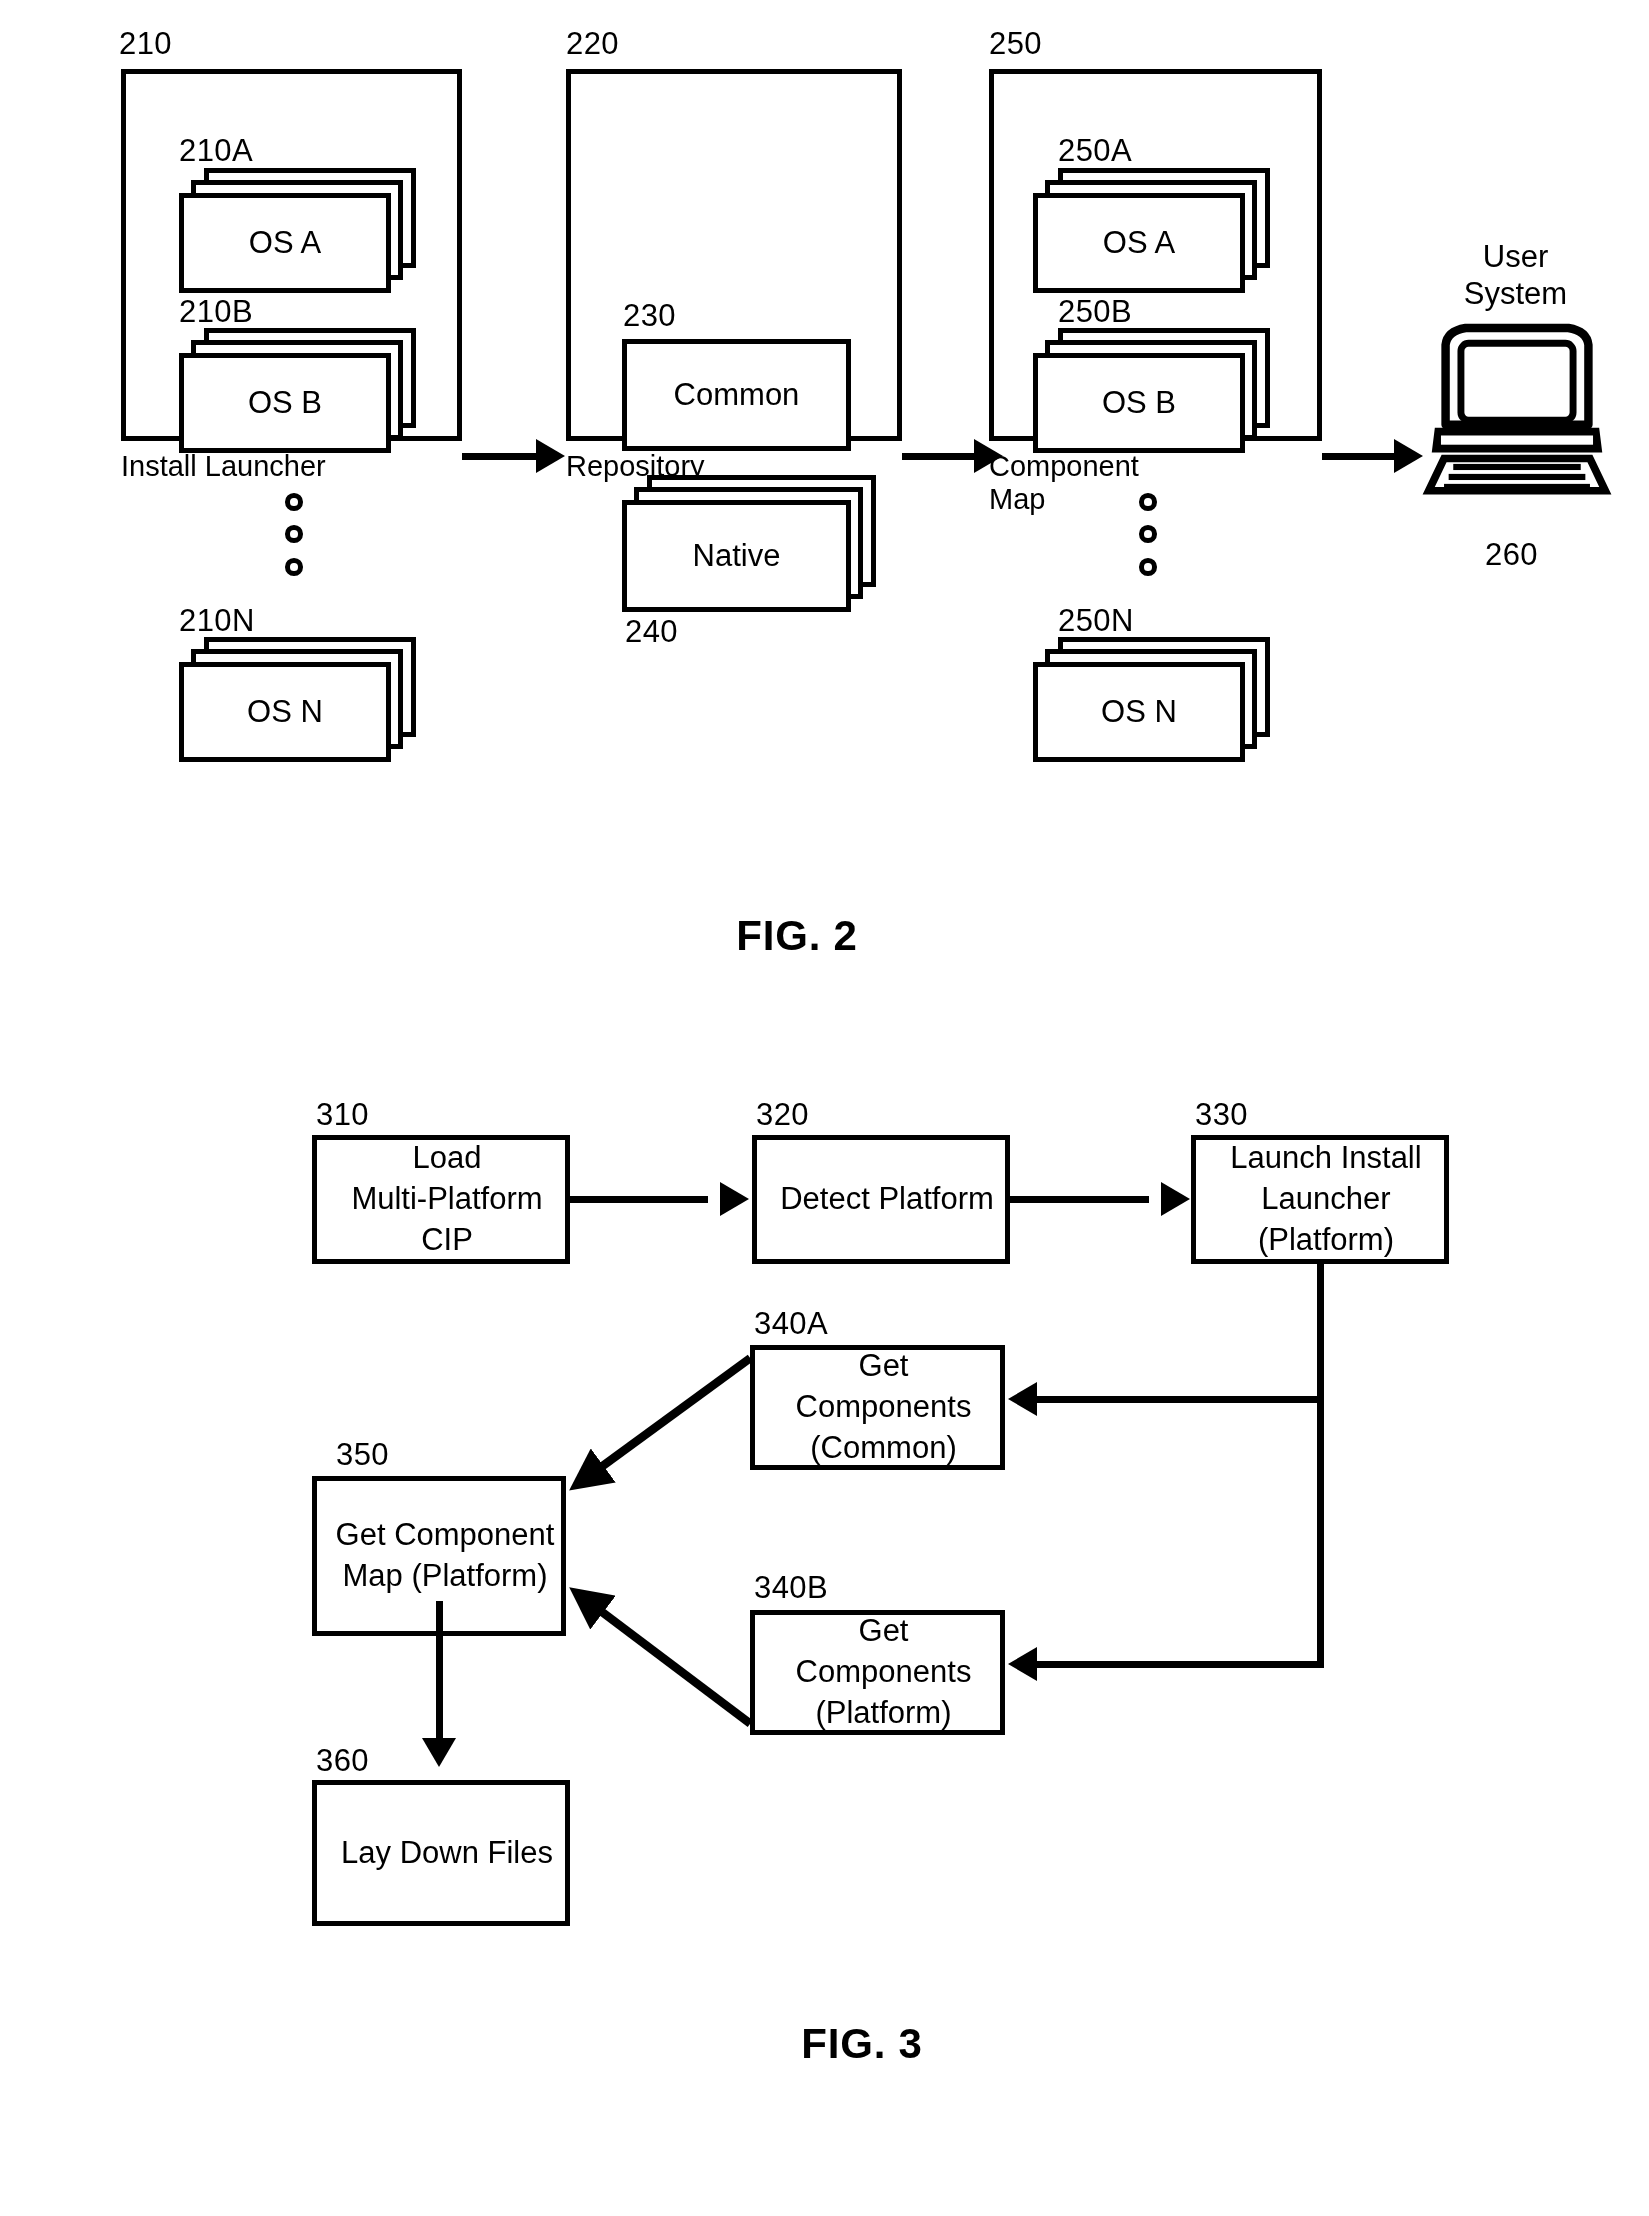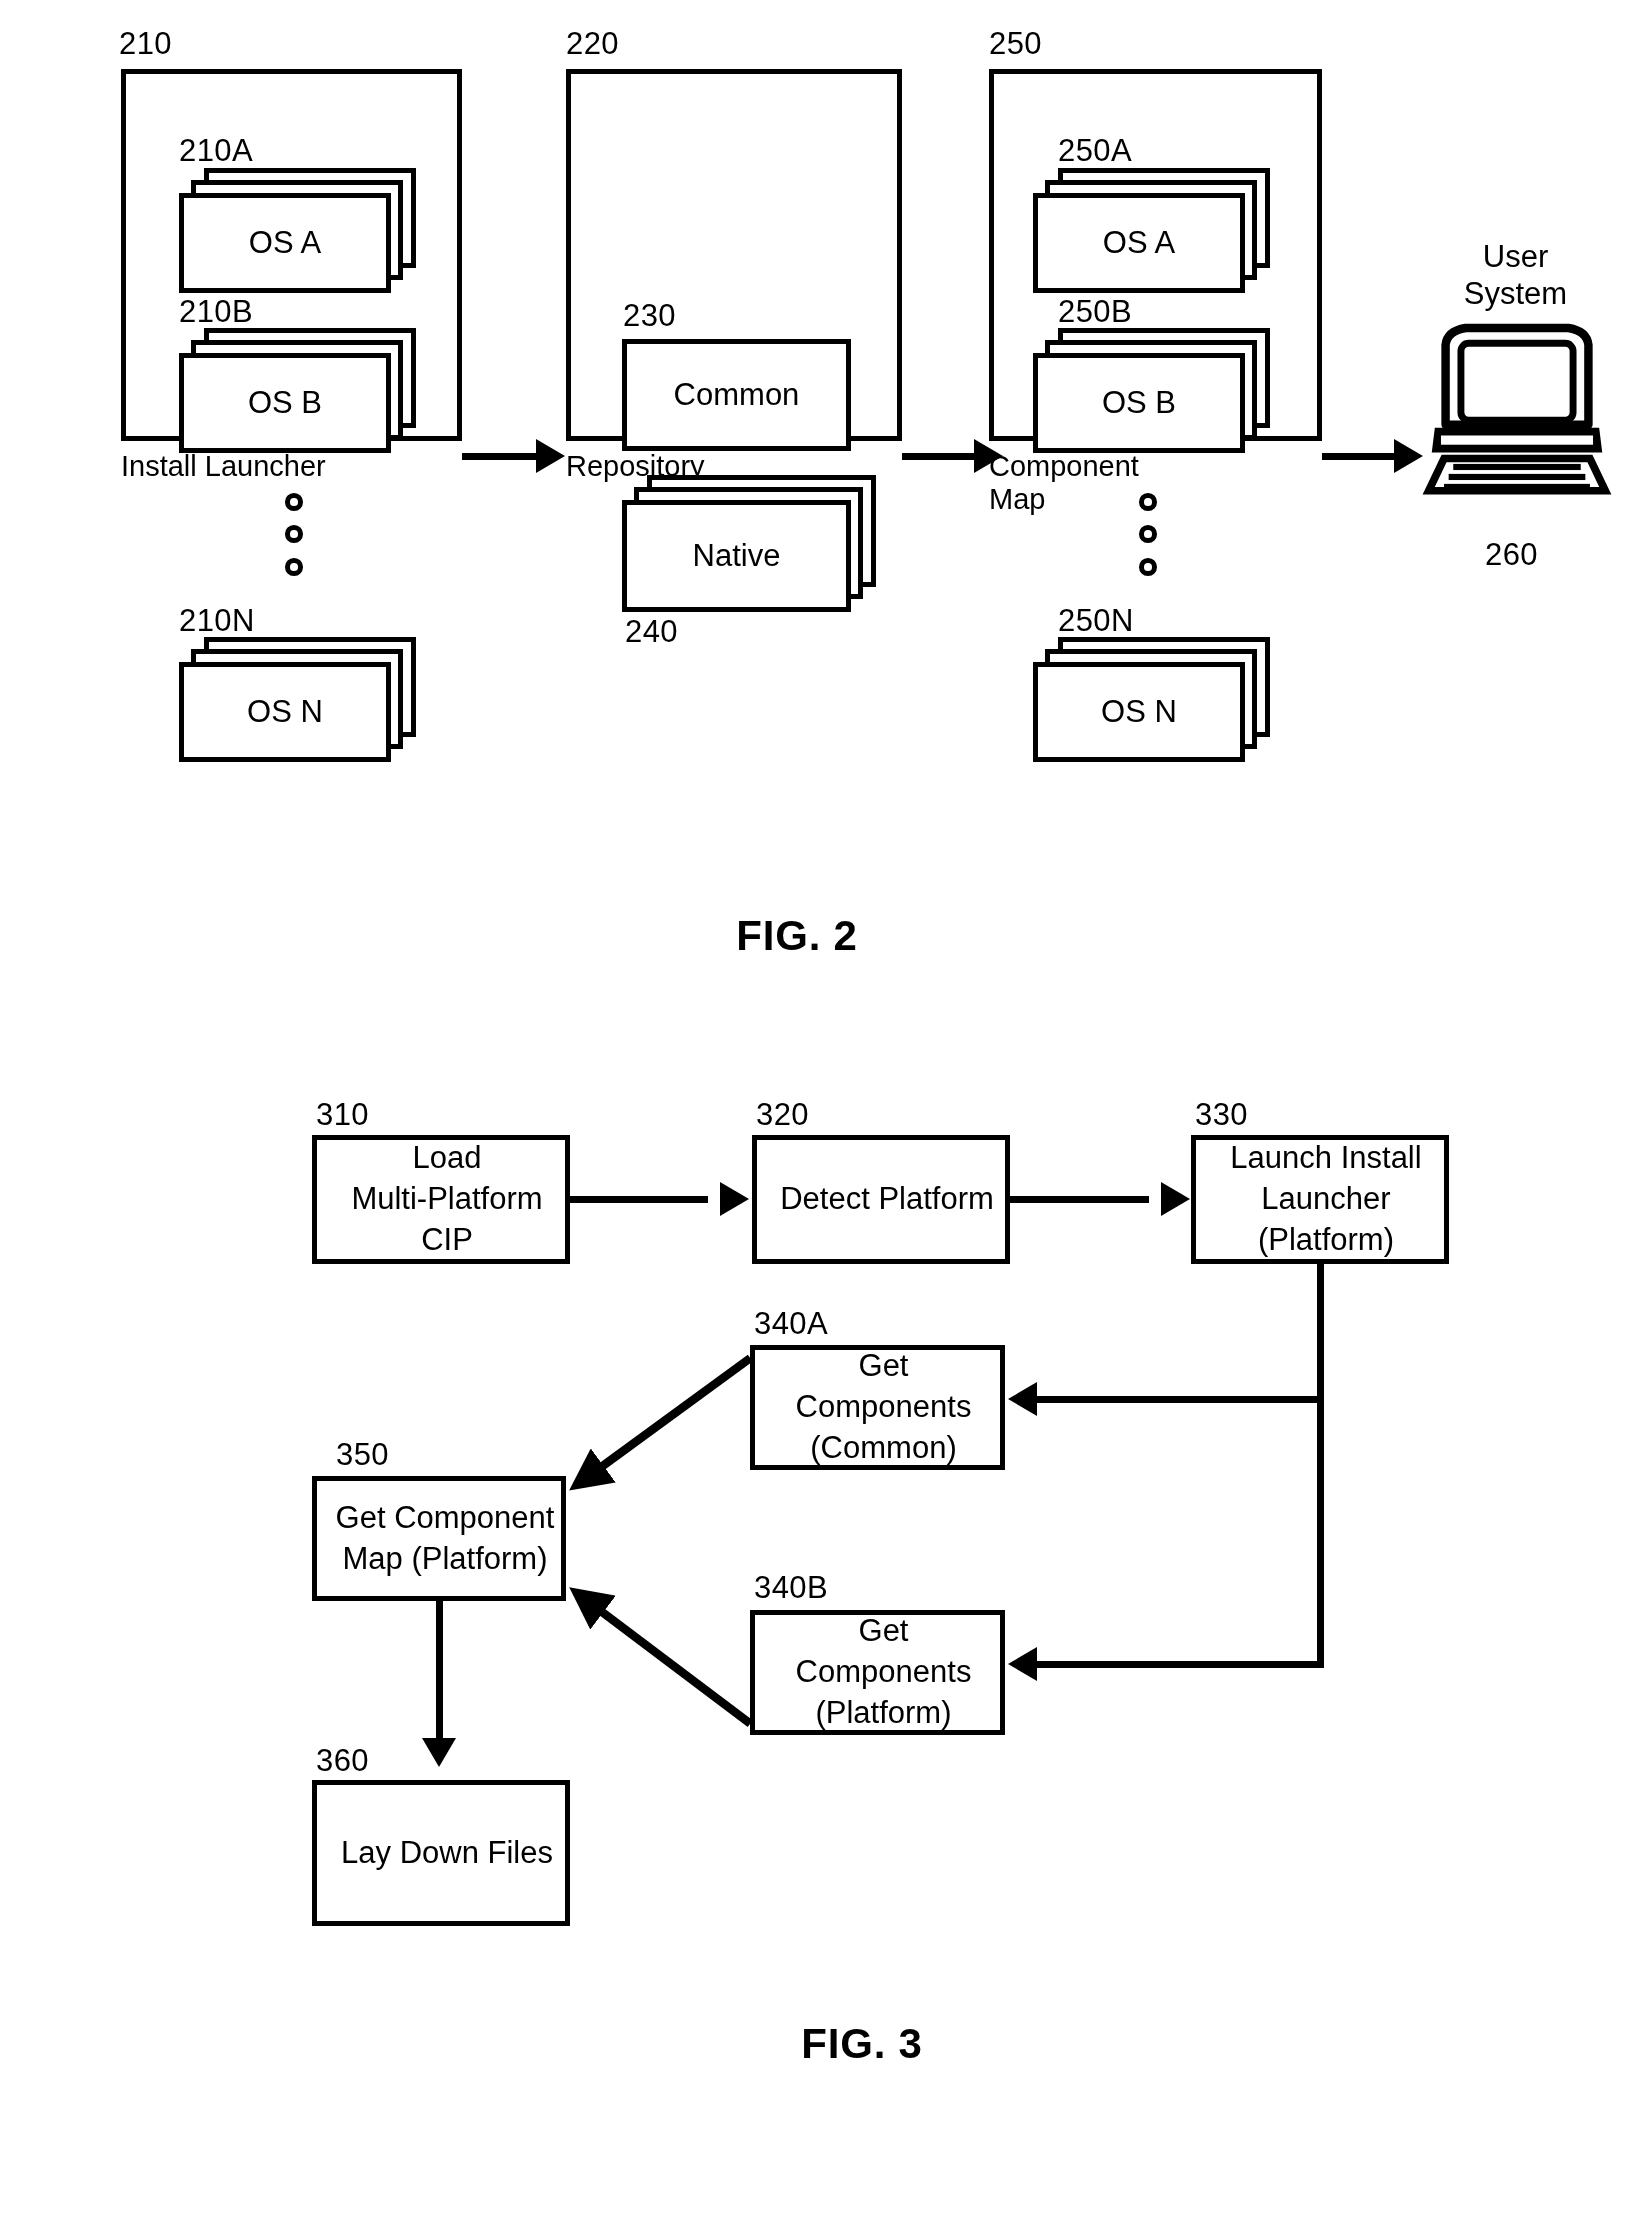--- a/index.html
+++ b/index.html
@@ -342,21 +342,21 @@
     <div class="proc" style="left:750px; top:1345px; width:255px; height:125px;">Get
 Components
 (Common)</div>
 
     <div class="ref" style="left:754px; top:1572px;">340B</div>
     <div class="proc" style="left:750px; top:1610px; width:255px; height:125px;">Get
 Components
 (Platform)</div>
 
     <div class="ref" style="left:316px; top:1439px;margin-left:20px;">350</div>
-    <div class="proc" style="left:312px; top:1476px; width:254px; height:125px;">Get Component
+    <div class="proc" style="left:312px; top:1476px; width:254px; height:160px;">Get Component
 Map (Platform)</div>
 
     <svg class="svg-layer" xmlns="http://www.w3.org/2000/svg" viewBox="0 0 2143 2880" width="1649" height="2216">
       <defs>
         <marker id="headA" markerWidth="5" markerHeight="5" refX="3.6" refY="2.5" orient="auto" markerUnits="strokeWidth">
           <path d="M 0 0 L 5 2.5 L 0 5 z" fill="#000"></path>
         </marker>
       </defs>
 
       <line x1="975" y1="1765" x2="752" y2="1928" stroke="#000" stroke-width="11" marker-end="url(#headA)"></line>

